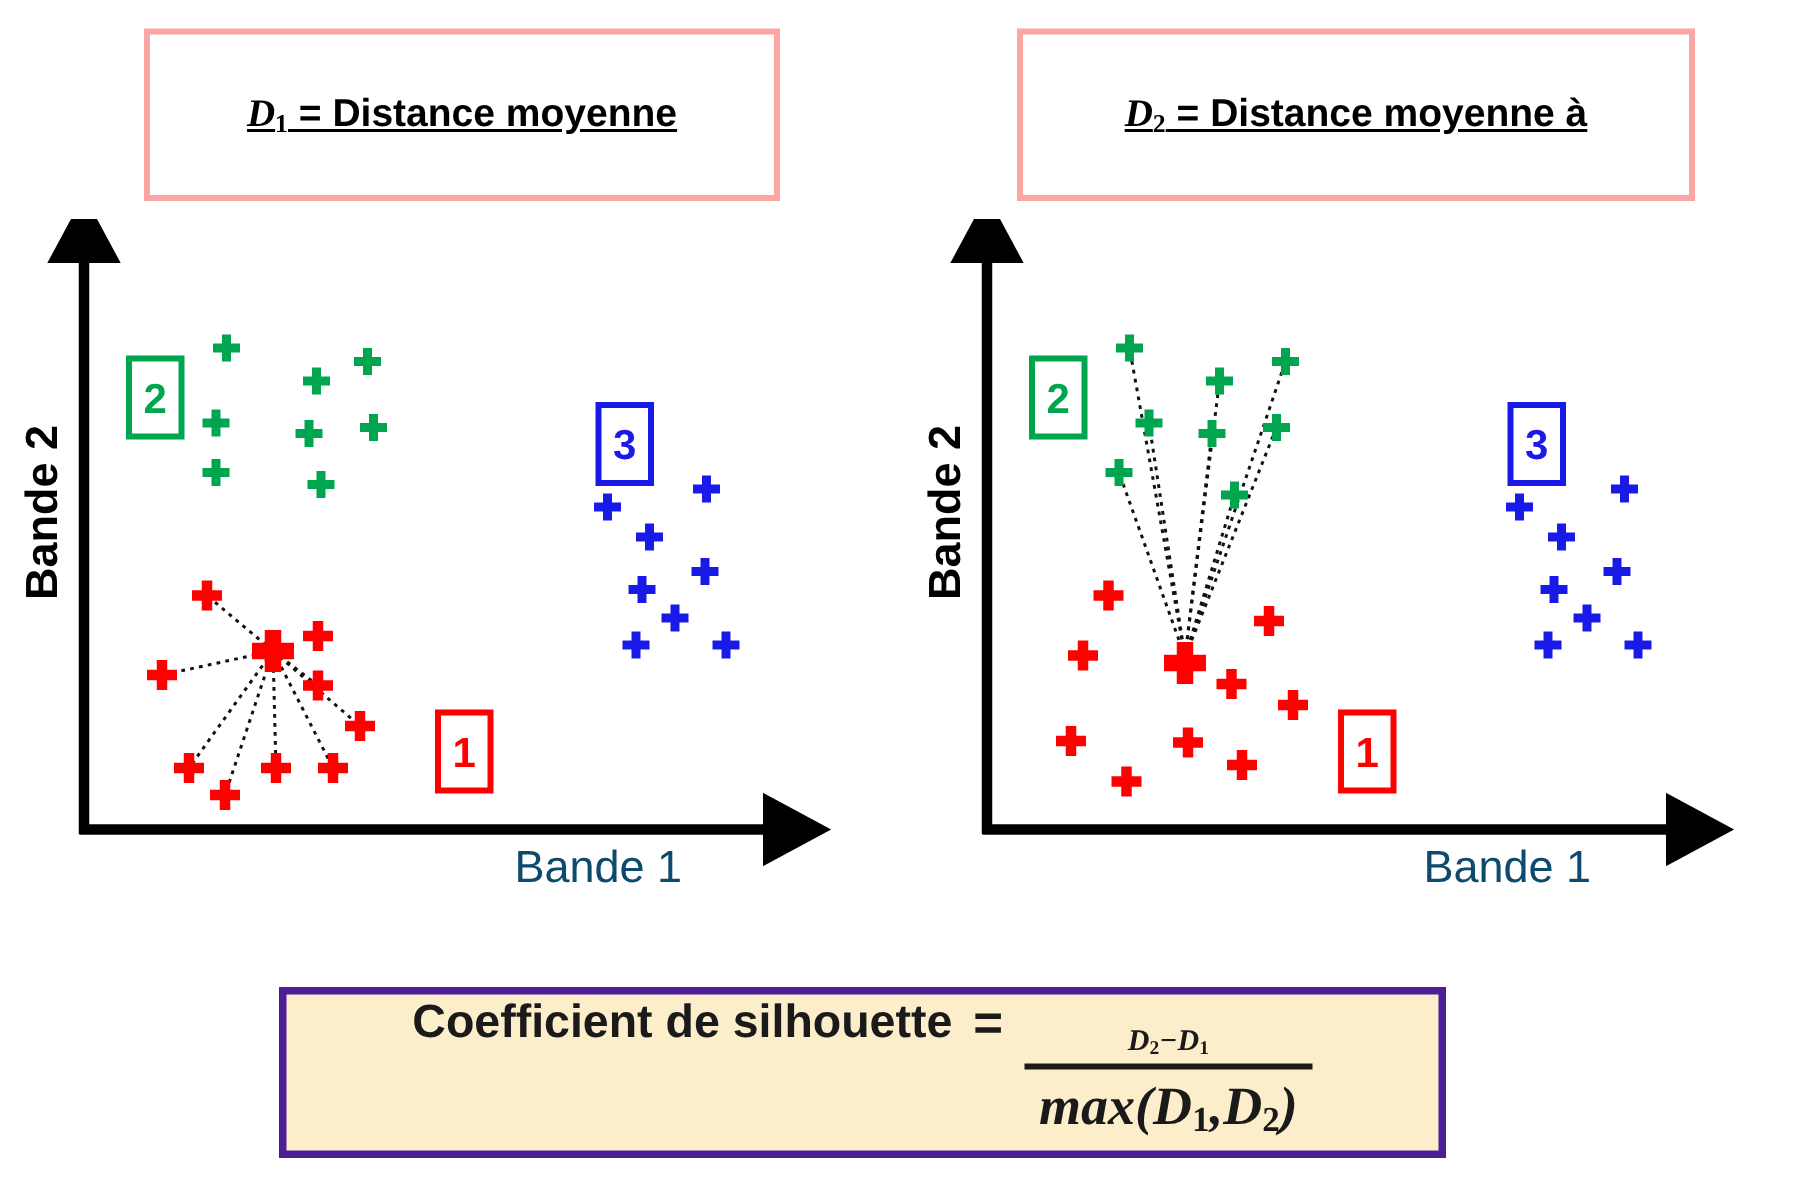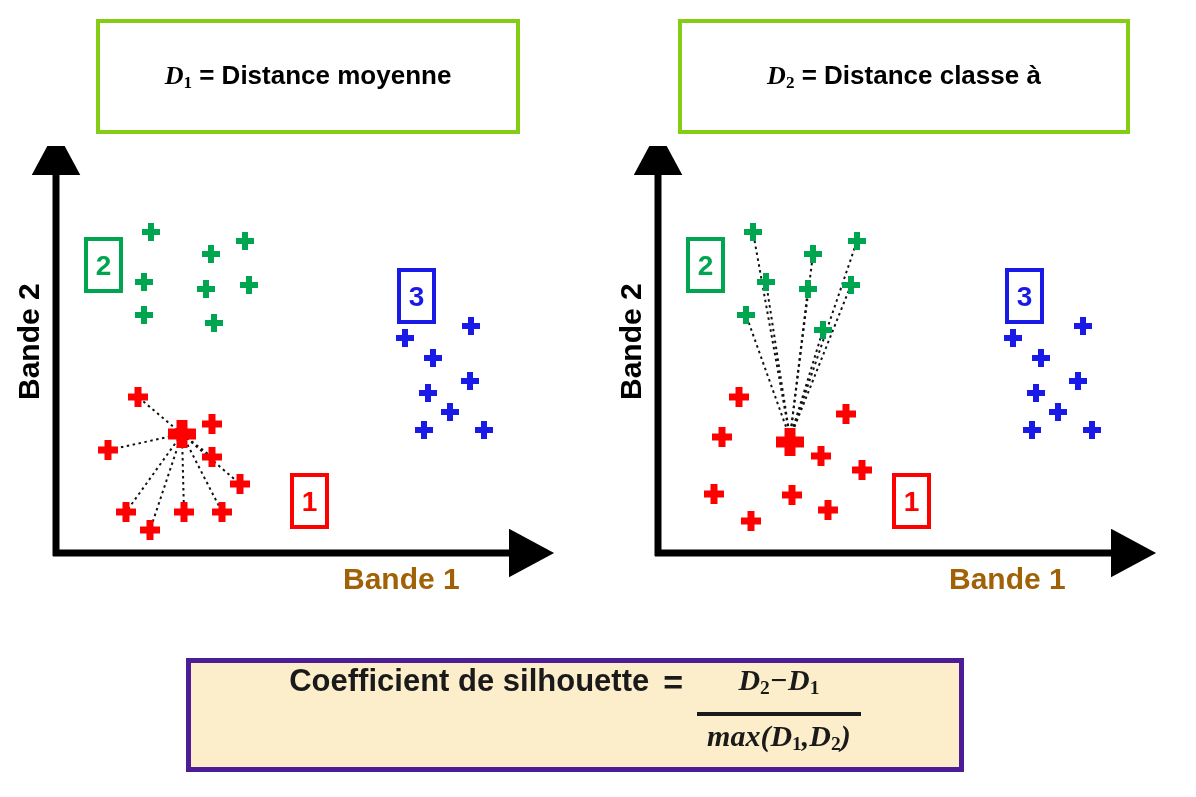--- a/index.html
+++ b/index.html
@@ -11,33 +11,34 @@
     width: 1196px;
     height: 797px;
     position: relative;
     font-family: "Liberation Sans", sans-serif;
     overflow: hidden;
   }
 
   
   .title-box {
     position: absolute;
-    border: 4px solid #84cc16;
+    border: 4px solid #fca5a5;
     background: #ffffff;
     box-sizing: border-box;
     display: flex;
     flex-direction: column;
     align-items: center;
     justify-content: center;
     text-align: center;
     font-weight: bold;
     font-size: 26px;
     color: #000000;
     line-height: 1.28;
     padding: 6px 10px;
+    text-decoration: underline;
   }
   #title-box-d1 { left: 96px;  top: 19px; width: 424px; height: 115px; }
   #title-box-d2 { left: 678px; top: 19px; width: 452px; height: 115px; }
 
   .var-sym {
     font-family: "Liberation Serif", serif;
     font-style: italic;
     font-weight: bold;
   }
   .var-sym sub {
@@ -65,23 +66,23 @@
     color: #000000;
     transform: rotate(-90deg);
     transform-origin: left top;
     white-space: nowrap;
   }
   #y-label-left  { left: 12px; top: 400px; }
   #y-label-right { left: 614px; top: 400px; }
 
   .axis-label-x {
     position: absolute;
-    font-weight: bold;
+    font-weight: normal;
     font-size: 30px;
-    color: #a16207;
+    color: #0c4a6e;
     white-space: nowrap;
   }
   #x-label-left  { left: 343px; top: 562px; }
   #x-label-right { left: 949px; top: 562px; }
 
   
   #formula-box {
     position: absolute;
     left: 186px;
     top: 658px;
@@ -109,52 +110,53 @@
   .fraction {
     display: inline-flex;
     flex-direction: column;
     align-items: center;
     font-family: "Liberation Serif", serif;
     font-style: italic;
     font-weight: bold;
     color: #1a1a1a;
   }
   .frac-num {
-    font-size: 30px;
-    padding: 0 10px 13px 10px;
+    font-size: 20px;
+    padding: 0 10px 2px 10px;
     white-space: nowrap;
+    margin-top: 20px;
   }
   .frac-bar {
     width: 100%;
     height: 4px;
     background: #1a1a1a;
   }
   .frac-den {
-    font-size: 30px;
+    font-size: 36px;
     padding: 3px 10px 0 10px;
     white-space: nowrap;
   }
   .frac-num sub, .frac-den sub {
     font-style: normal;
     font-size: 0.65em;
     vertical-align: -0.22em;
   }
 </style>
 </head>
 <body>
 
 <div class="title-box" id="title-box-d1">
   <div>
     <span class="var-sym"><span>D</span><sub>1</sub></span><span> = Distance moyenne</span>
   </div>
 </div>
 
 <div class="title-box" id="title-box-d2">
   <div>
-    <span class="var-sym"><span>D</span><sub>2</sub></span><span> = Distance classe à</span>
+    <span class="var-sym"><span>D</span><sub>2</sub></span><span> = Distance moyenne à</span>
   </div>
 </div>
 
 <div class="plot-panel" id="plot-panel-left">
   <svg class="plot-svg" viewBox="0 0 540 456">
     <defs>
       <marker id="arrowL" markerWidth="7" markerHeight="7" refX="2.2" refY="3.5" orient="auto">
         <path d="M0,0 L6.5,3.5 L0,7 Z" fill="#000000"></path>
       </marker>
     </defs>

